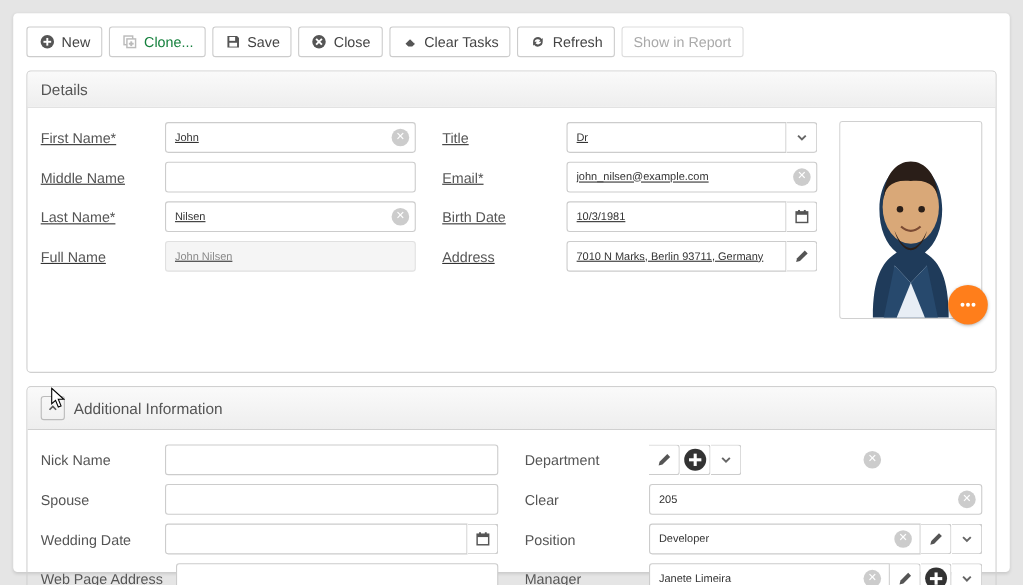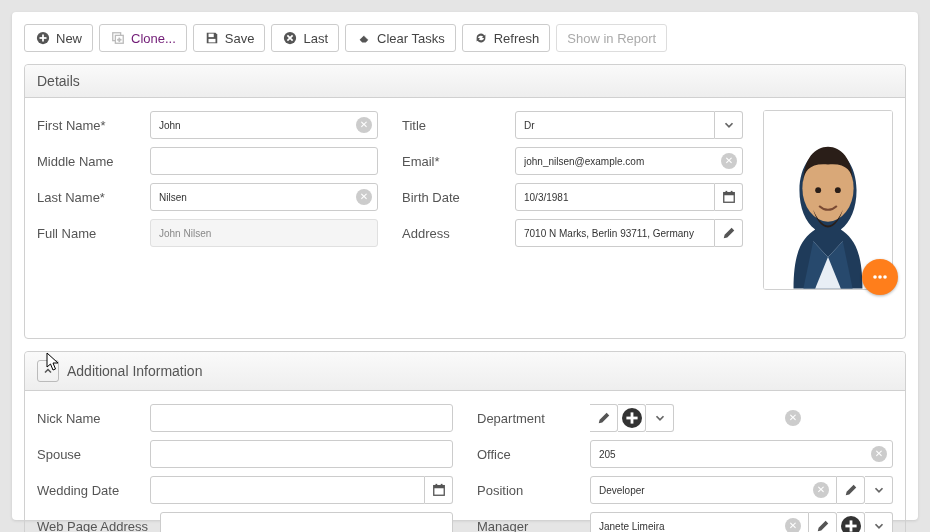--- a/index.html
+++ b/index.html
@@ -36,21 +36,21 @@
     align-items: center;
     gap: 5px;
     padding: 5px 10px;
     background: #fff;
     border: 1px solid #ccc;
     border-radius: 3px;
     cursor: pointer;
     font-size: 13px;
     color: #444;
   }
-  .btn.disabled { color: #701a75; cursor: default; }
+  .btn.disabled { color: #15803d; cursor: default; }
   .btn.ghost { color: #aaa; border-color: #ddd; }
   .icon {
     display: inline-flex;
     align-items: center;
     justify-content: center;
     width: 16px;
     height: 16px;
   }
   .icon svg { width: 14px; height: 14px; }
   .panel {
@@ -72,20 +72,21 @@
   .panel-body {
     padding: 12px;
     display: flex;
     gap: 20px;
   }
   .form-area {
     flex: 1;
     display: grid;
     grid-template-columns: 1fr 1fr;
     gap: 0 24px;
+    text-decoration: underline;
   }
   .form-col {
     display: flex;
     flex-direction: column;
     gap: 6px;
   }
   .form-row {
     display: flex;
     align-items: center;
     gap: 8px;
@@ -257,21 +258,21 @@
         </span>
         <span>Save</span>
       </button>
       <button class="btn">
         <span class="icon">
           <svg viewBox="0 0 16 16">
               <circle cx="8" cy="8" r="7" fill="#555"></circle>
               <path d="M5 5l6 6M11 5l-6 6" stroke="#fff" stroke-width="2"></path>
             </svg>
         </span>
-        <span>Last</span>
+        <span>Close</span>
       </button>
       <button class="btn">
         <span class="icon">
           <svg viewBox="0 0 16 16">
               <path d="M3 10l5-5 5 5-3 3H6z" fill="#555"></path>
               <path d="M8 5l5 5" stroke="#fff" stroke-width="1"></path>
             </svg>
         </span>
         <span>Clear Tasks</span>
       </button>
@@ -439,21 +440,21 @@
             </div>
           </div>
         </div>
         <div class="form-row">
           <label class="form-label">Spouse</label>
           <div class="input-wrap">
             <input class="form-input" value="" style="">
           </div>
         </div>
         <div class="form-row">
-          <label class="form-label">Office</label>
+          <label class="form-label">Clear</label>
           <div class="input-wrap">
             <input class="form-input" value="205" style="">
             <span class="input-clear">✕</span>
           </div>
         </div>
         <div class="form-row">
           <label class="form-label">Wedding Date</label>
           <div class="input-wrap has-addon">
             <input class="form-input" value="" style="">
             <span class="input-addon">

